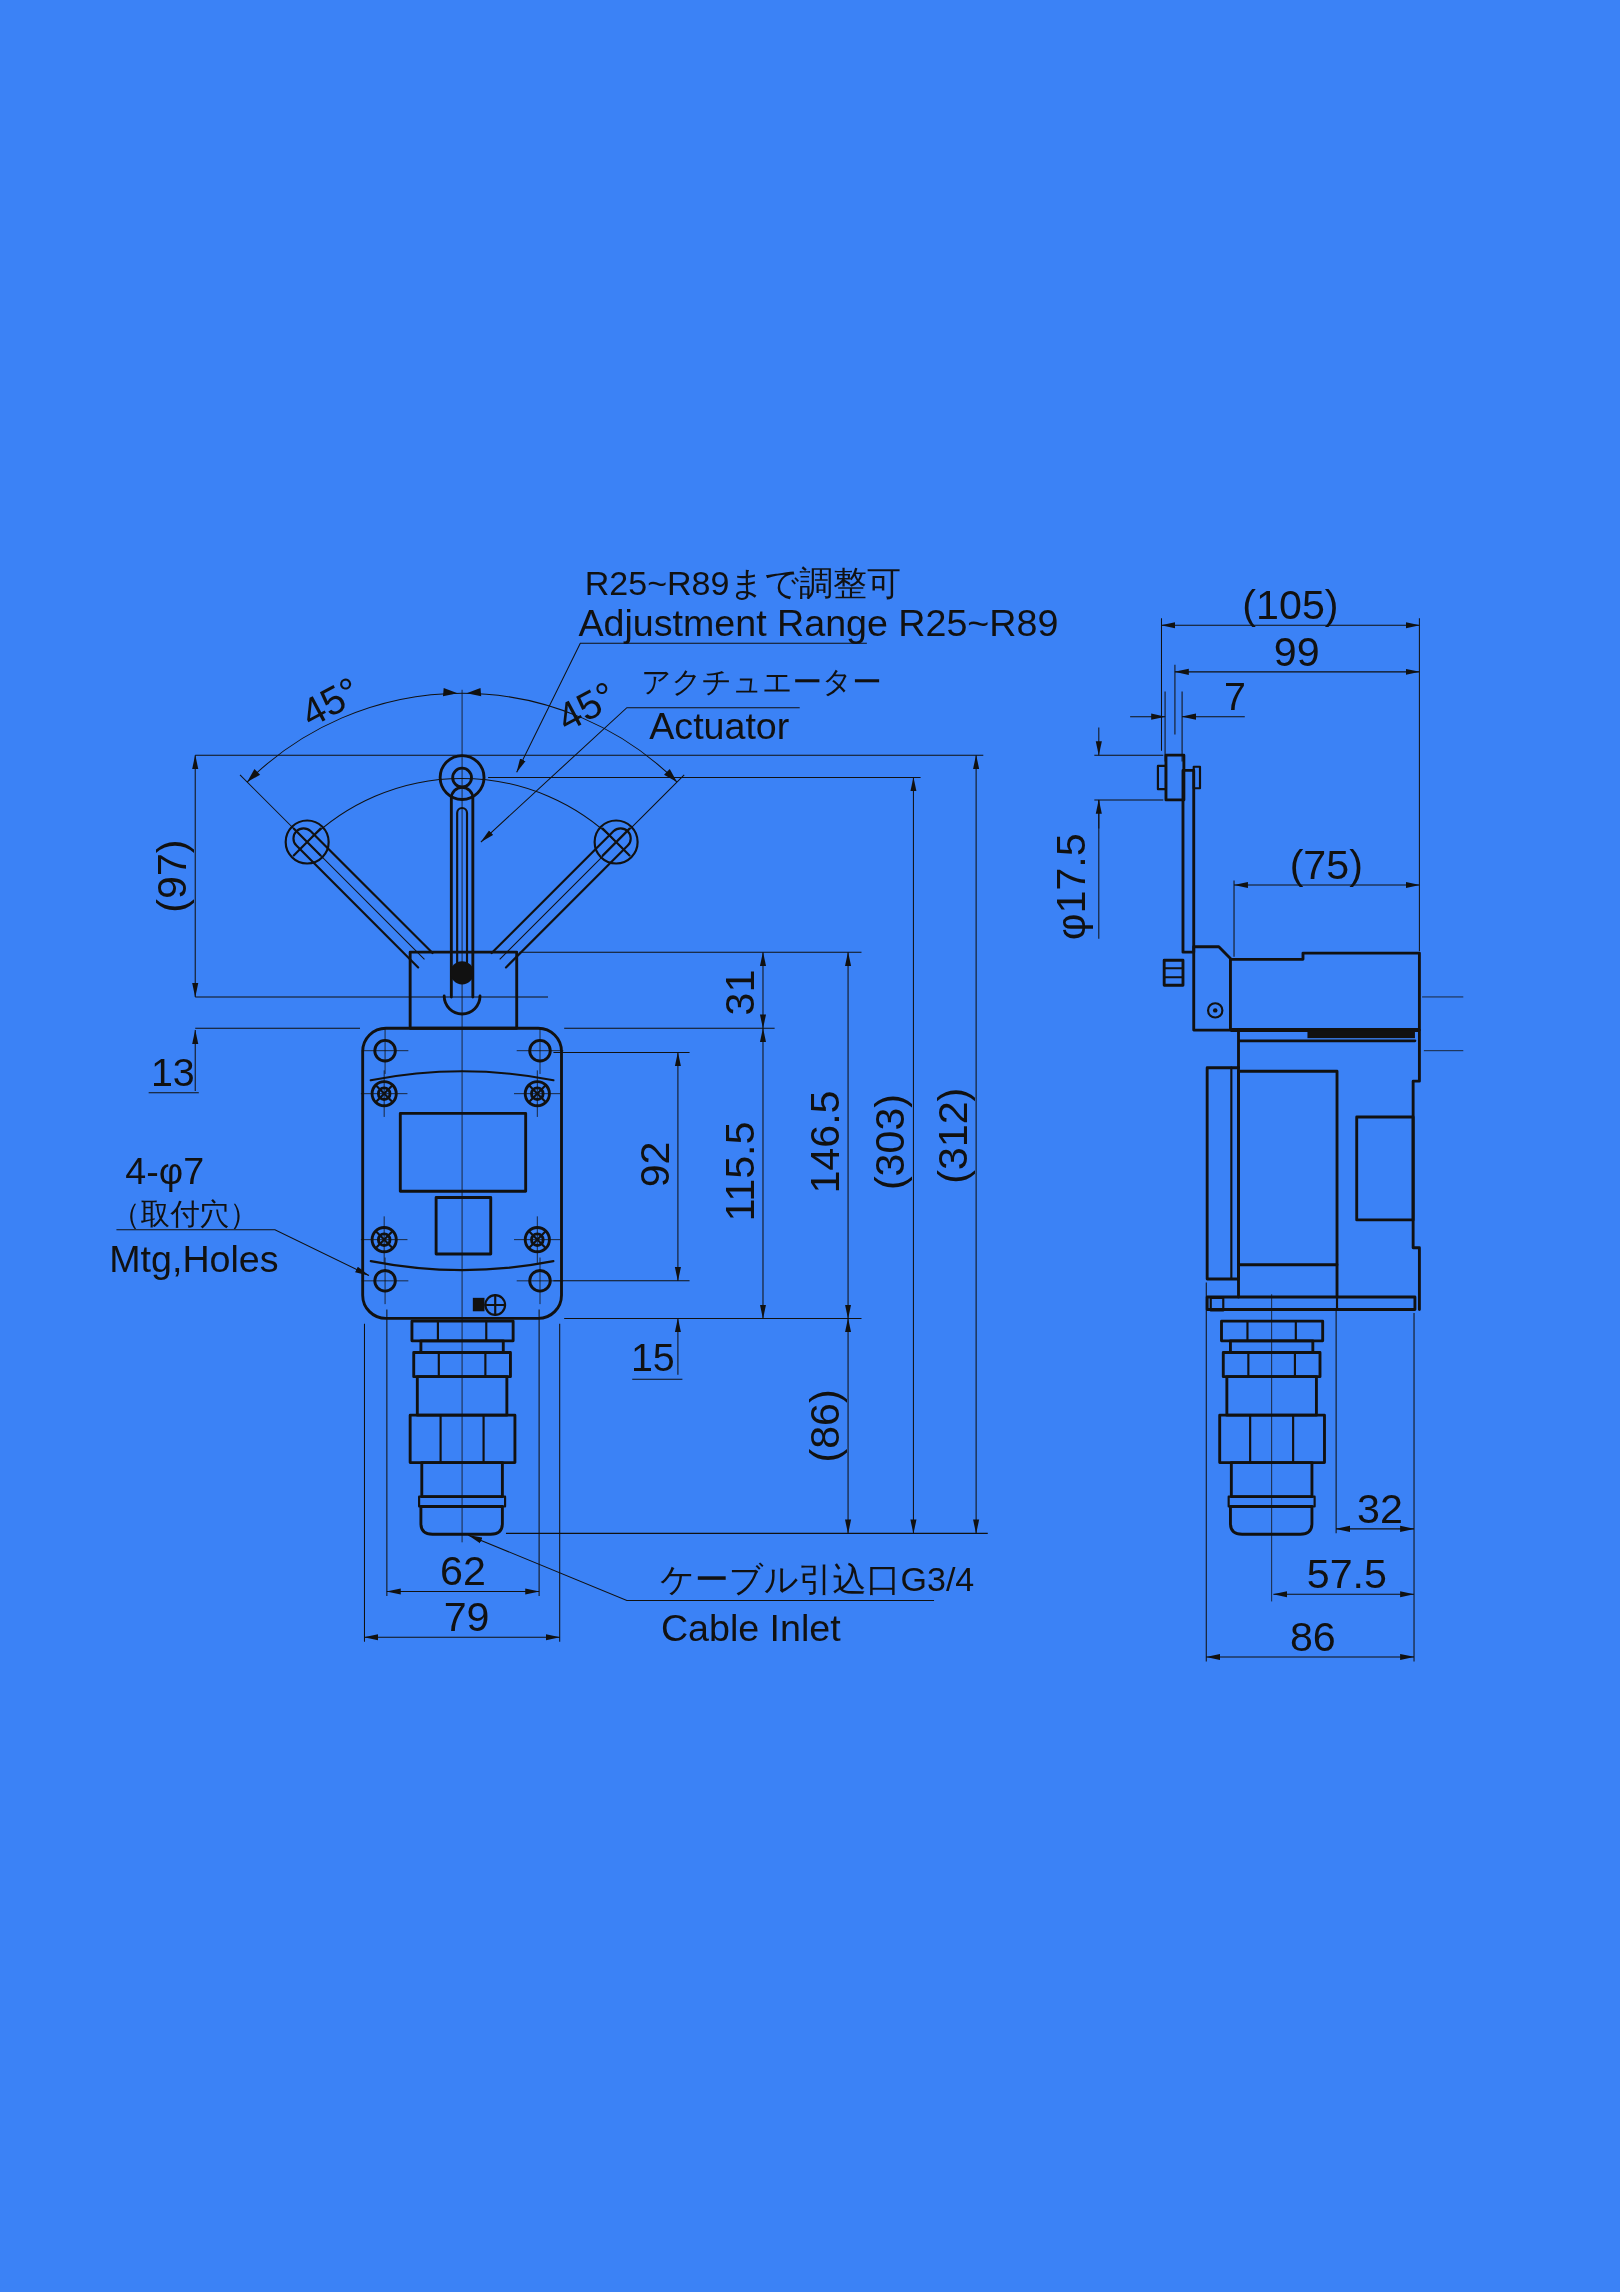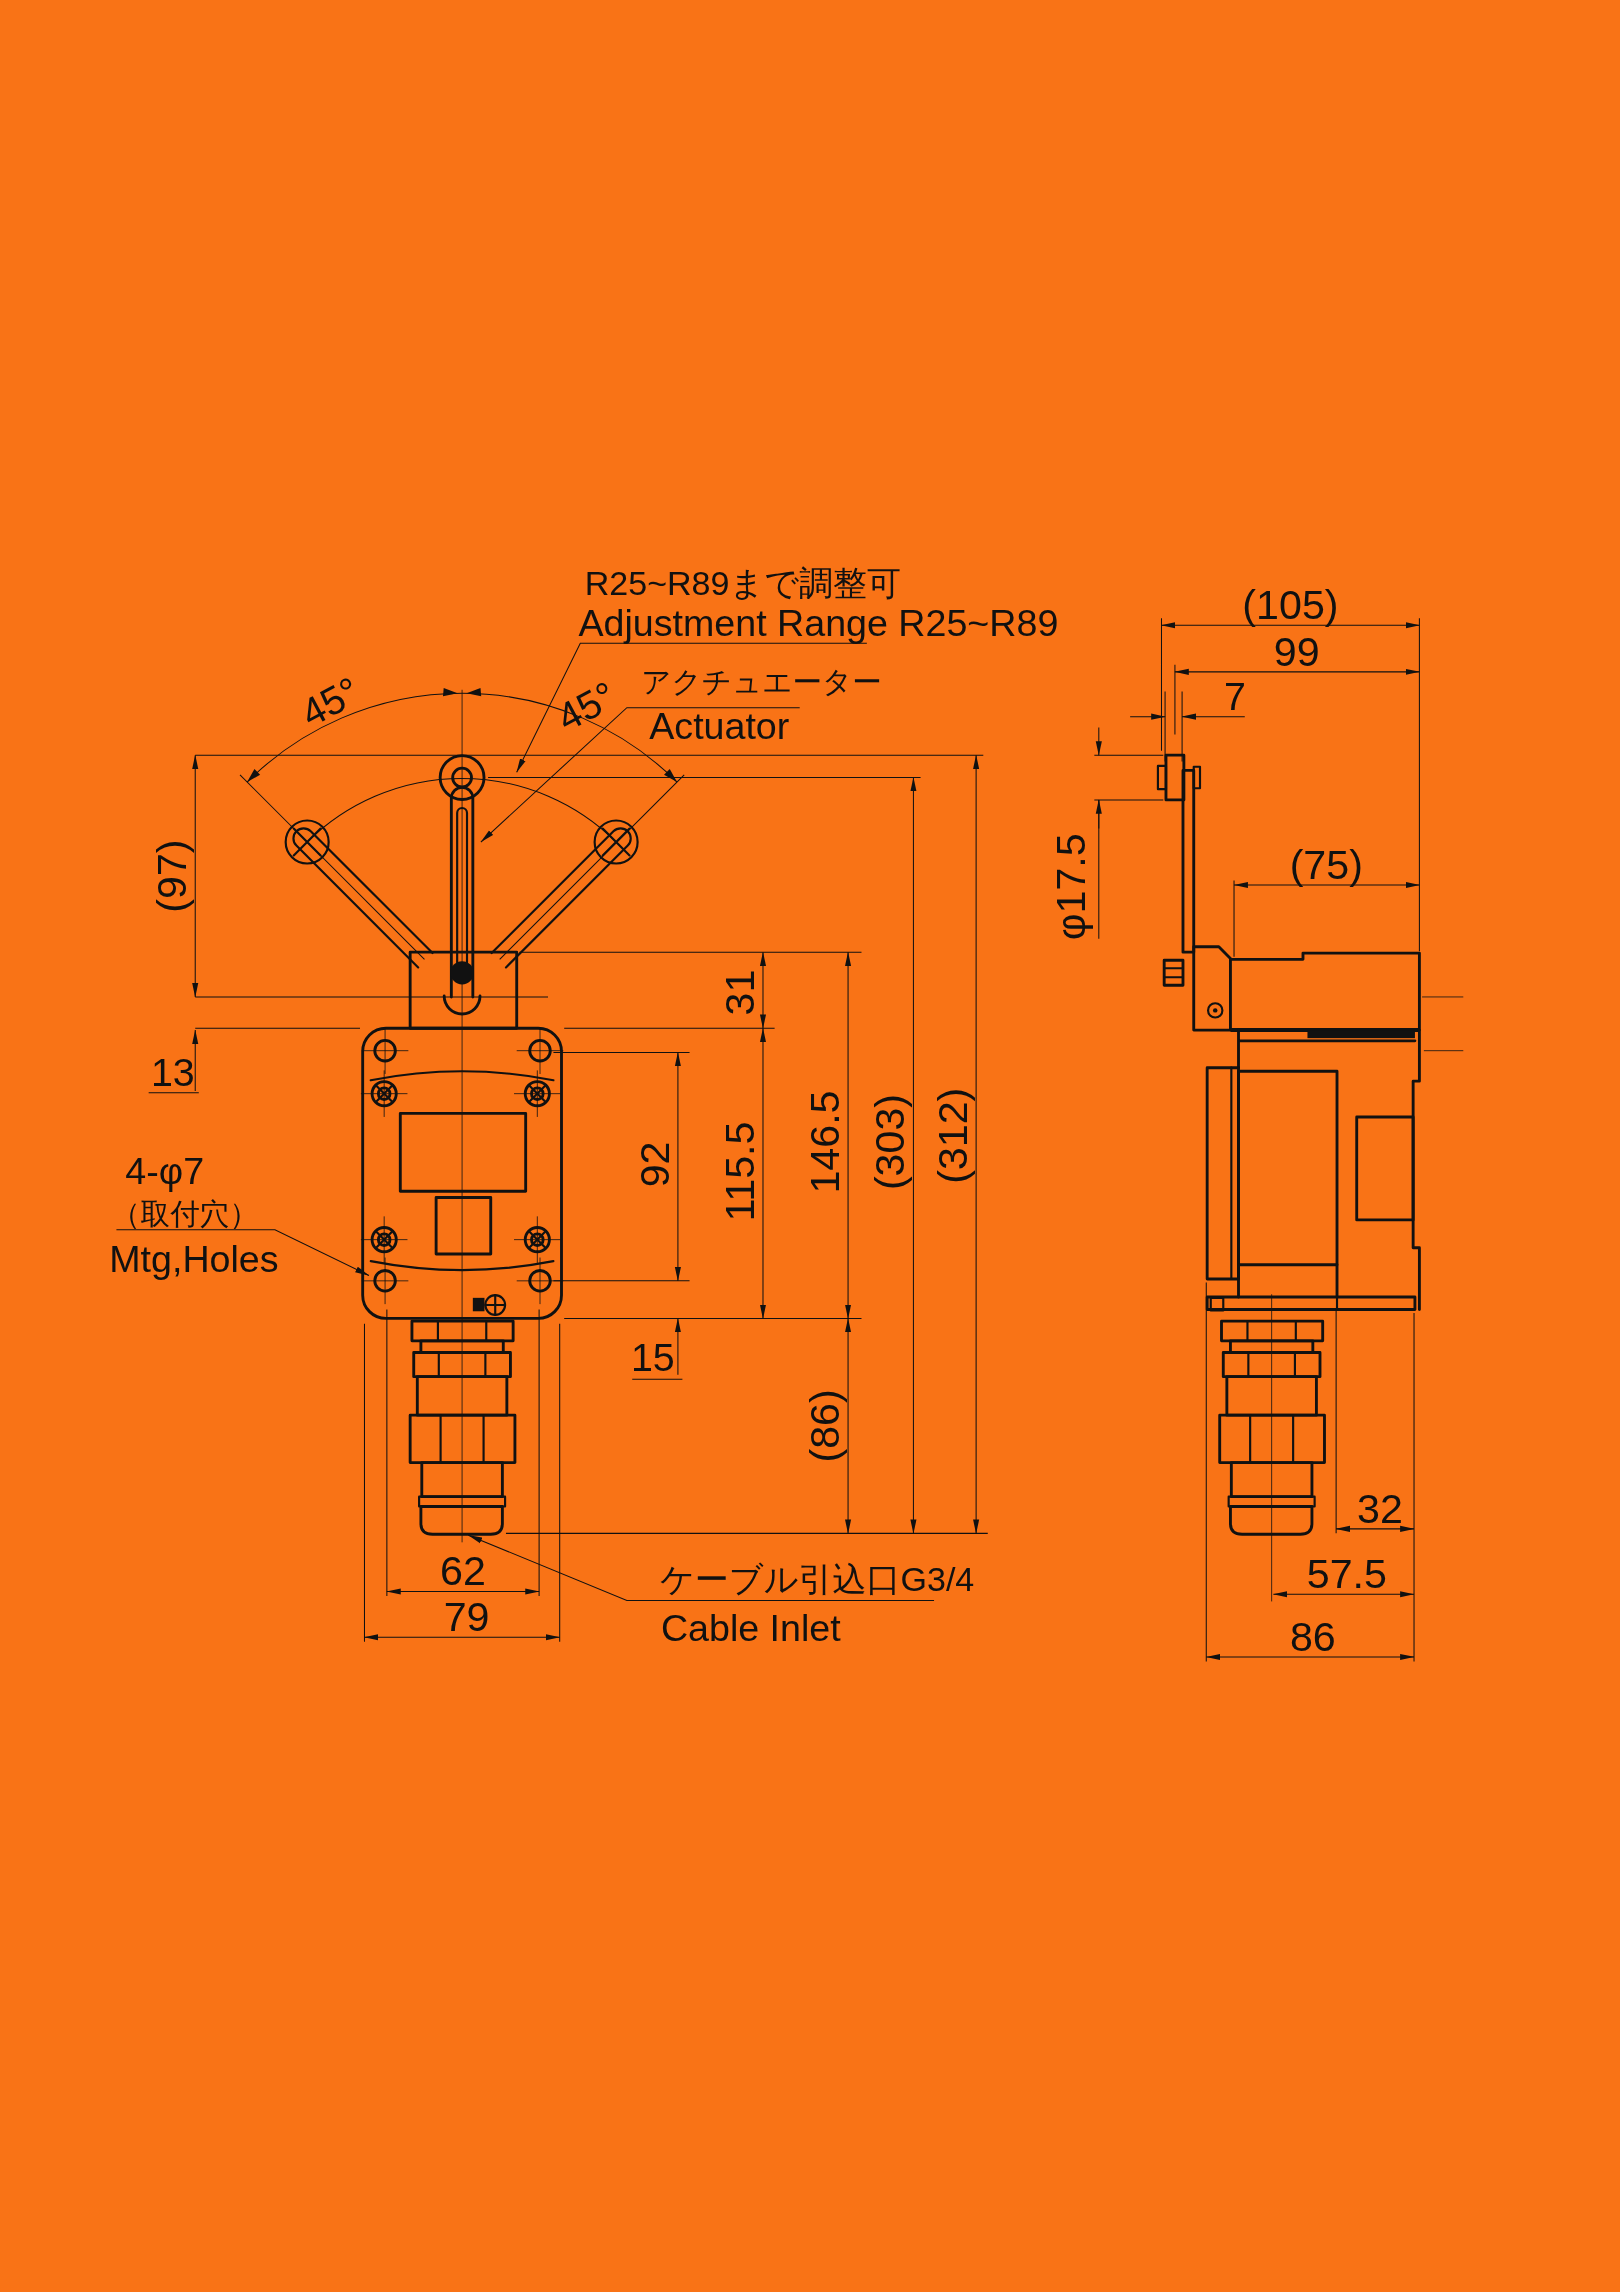--- a/index.html
+++ b/index.html
@@ -1,16 +1,16 @@
 <!DOCTYPE html>
 <html style="font-size:14.3px"><head>
 <meta charset="utf-8">
 <style>
   html,body{margin:0;padding:0;background:#ffffff;}
-  .page{width:1620px;height:2293px;background:#f97316;position:relative;margin:0 auto;}
+  .page{width:1620px;height:2293px;background:#3b82f6;position:relative;margin:0 auto;}
   svg{display:block;}
   .ol  {stroke:#111;stroke-width:3.2;fill:none;stroke-linecap:round;stroke-linejoin:round;}
   .ol2 {stroke:#111;stroke-width:2.4;fill:none;stroke-linecap:round;stroke-linejoin:round;}
   .thk {stroke:#111;stroke-width:4.5;fill:none;}
   .thin{stroke:#111;stroke-width:1.15;fill:none;}
   .cl  {stroke:#111;stroke-width:0.9;fill:none;}
   .fillb{fill:#111;stroke:none;}
   text{fill:#111;font-family:"Liberation Sans","DejaVu Sans",sans-serif;}
   .dimtxt{font-size:46px;}
   .dimtxt-s{font-size:44px;}

